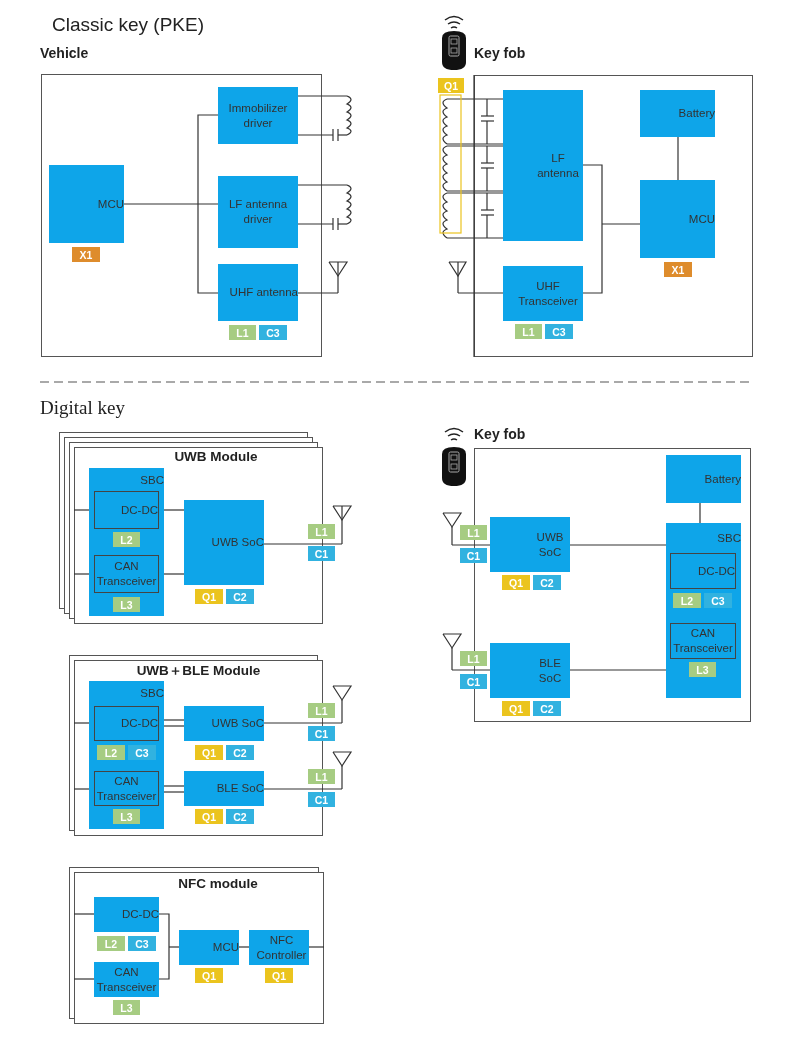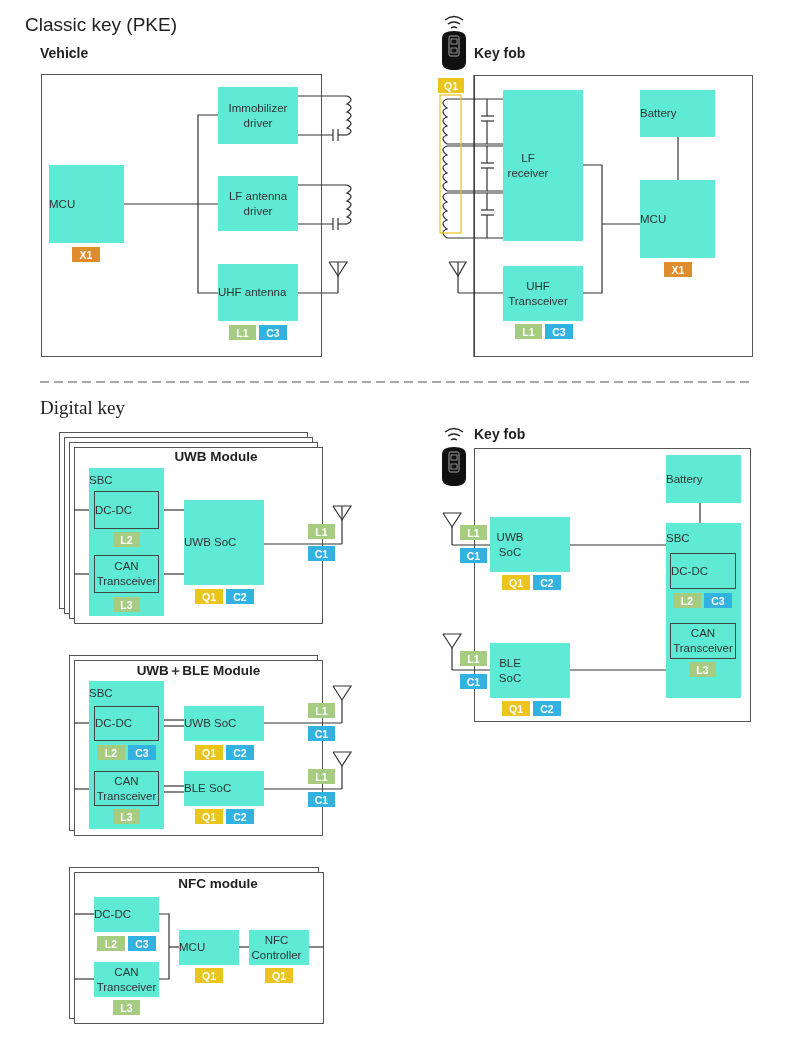--- a/index.html
+++ b/index.html
@@ -2,33 +2,33 @@
 <html><head>
 <meta charset="utf-8">
 <style>
   html, body { margin:0; padding:0; background:#ffffff; }
   body { width:800px; height:1040px; position:relative; overflow:hidden;
          font-family:"Liberation Sans", sans-serif; color:#222; }
   .abs { position:absolute; }
   .h1 { font-size:19px; color:#222; font-weight:normal; }
   .h2 { font-size:14px; font-weight:bold; color:#222; }
   .frame { position:absolute; border:1.5px solid #555; background:#fff; box-sizing:border-box; }
-  .block { position:absolute; background:#5eead4; display:flex; align-items:center; justify-content:flex-start;
+  .block { position:absolute; background:#0ea5e9; display:flex; align-items:center; justify-content:flex-end;
            text-align:center; font-size:11.5px; line-height:15px; color:#333; box-sizing:border-box; }
   .outlined { border:1.5px solid #444; }
   .tag { position:absolute; width:24px; height:15px; color:#fff; font-size:10.5px; font-weight:bold;
          display:flex; align-items:center; justify-content:center; }
   .mod-title { position:absolute; font-size:13.5px; font-weight:bold; color:#222; text-align:center; }
   svg.wires { position:absolute; left:0; top:0; width:800px; height:1040px; pointer-events:none; }
   .fob { position:absolute; }
 </style>
 </head>
 <body>
 
-<div class="abs h1" style="left:25px;top:14px;">Classic key (PKE)</div>
+<div class="abs h1" style="left:52px;top:14px;">Classic key (PKE)</div>
 <div class="abs h2" style="left:40px;top:45px;">Vehicle</div>
 <div class="abs h2" style="left:474px;top:45px;">Key fob</div>
 <div class="abs h1" style="left:40px;top:397px;font-family:Liberation Serif, serif;">Digital key</div>
 <div class="abs h2" style="left:474px;top:426px;">Key fob</div>
 
 <div class="frame" style="left:41px;top:74px;width:281px;height:283px;"></div>
 <div class="frame" style="left:474px;top:75px;width:279px;height:282px;"></div>
 
 <div class="frame" style="left:59px;top:432px;width:249px;height:177px;"></div>
 <div class="frame" style="left:64px;top:437px;width:249px;height:177px;"></div>
@@ -144,21 +144,21 @@
   <rect x="440" y="95" width="21" height="138" fill="none" stroke="#ebc41e" stroke-width="1.2"></rect>
 </svg>
 
 <div class="block" style="left:49px;top:165px;width:75px;height:78px;">
     <span>MCU</span>
   </div>
 <div class="tag" style="left:72px;top:247px;background:#de8c2c;width:28px;">X1</div>
 <div class="block" style="left:218px;top:87px;width:80px;height:57px;">
     <span>Immobilizer driver</span>
   </div>
-<div class="block" style="left:218px;top:176px;width:80px;height:55px;">
+<div class="block" style="left:218px;top:176px;width:80px;height:72px;">
     <span>LF antenna driver</span>
   </div>
 <div class="block" style="left:218px;top:264px;width:80px;height:57px;">
     <span>UHF antenna</span>
   </div>
 <div class="tag" style="left:229px;top:325px;background:#a6cc82;width:27px;">L1</div>
 <div class="tag" style="left:259px;top:325px;background:#31b2e0;width:28px;">C3</div>
 
 <div class="fob" style="left:438px;top:8px;">
   <svg width="32" height="62" viewBox="0 0 32 62">
@@ -166,21 +166,21 @@
     <path d="M10,16 q6,-4 12,0" stroke="#222" stroke-width="1.5" fill="none"></path>
     <path d="M13,20 q3,-2 6,0" stroke="#222" stroke-width="1.5" fill="none"></path>
     <path d="M4,30 q0,-7 12,-7 q12,0 12,7 l0,24 q0,8 -12,8 q-12,0 -12,-8 z" fill="#111"></path>
     <rect x="11" y="28" width="10" height="20" rx="1.5" fill="none" stroke="#aaa" stroke-width="1"></rect>
     <rect x="13" y="31" width="6" height="5" fill="none" stroke="#aaa" stroke-width="0.8"></rect>
     <rect x="13" y="40" width="6" height="5" fill="none" stroke="#aaa" stroke-width="0.8"></rect>
   </svg>
 </div>
 <div class="tag" style="left:438px;top:78px;background:#ebc41e;width:26px;">Q1</div>
 <div class="block" style="left:503px;top:90px;width:80px;height:151px;">
-    <span style="width:50px;">LF receiver</span>
+    <span style="width:50px;">LF antenna</span>
   </div>
 <div class="block" style="left:640px;top:90px;width:75px;height:47px;">
     <span>Battery</span>
   </div>
 <div class="block" style="left:640px;top:180px;width:75px;height:78px;">
     <span>MCU</span>
   </div>
 <div class="tag" style="left:664px;top:262px;background:#de8c2c;width:28px;">X1</div>
 <div class="block" style="left:503px;top:266px;width:80px;height:55px;">
     <span style="width:70px;">UHF Transceiver</span>

